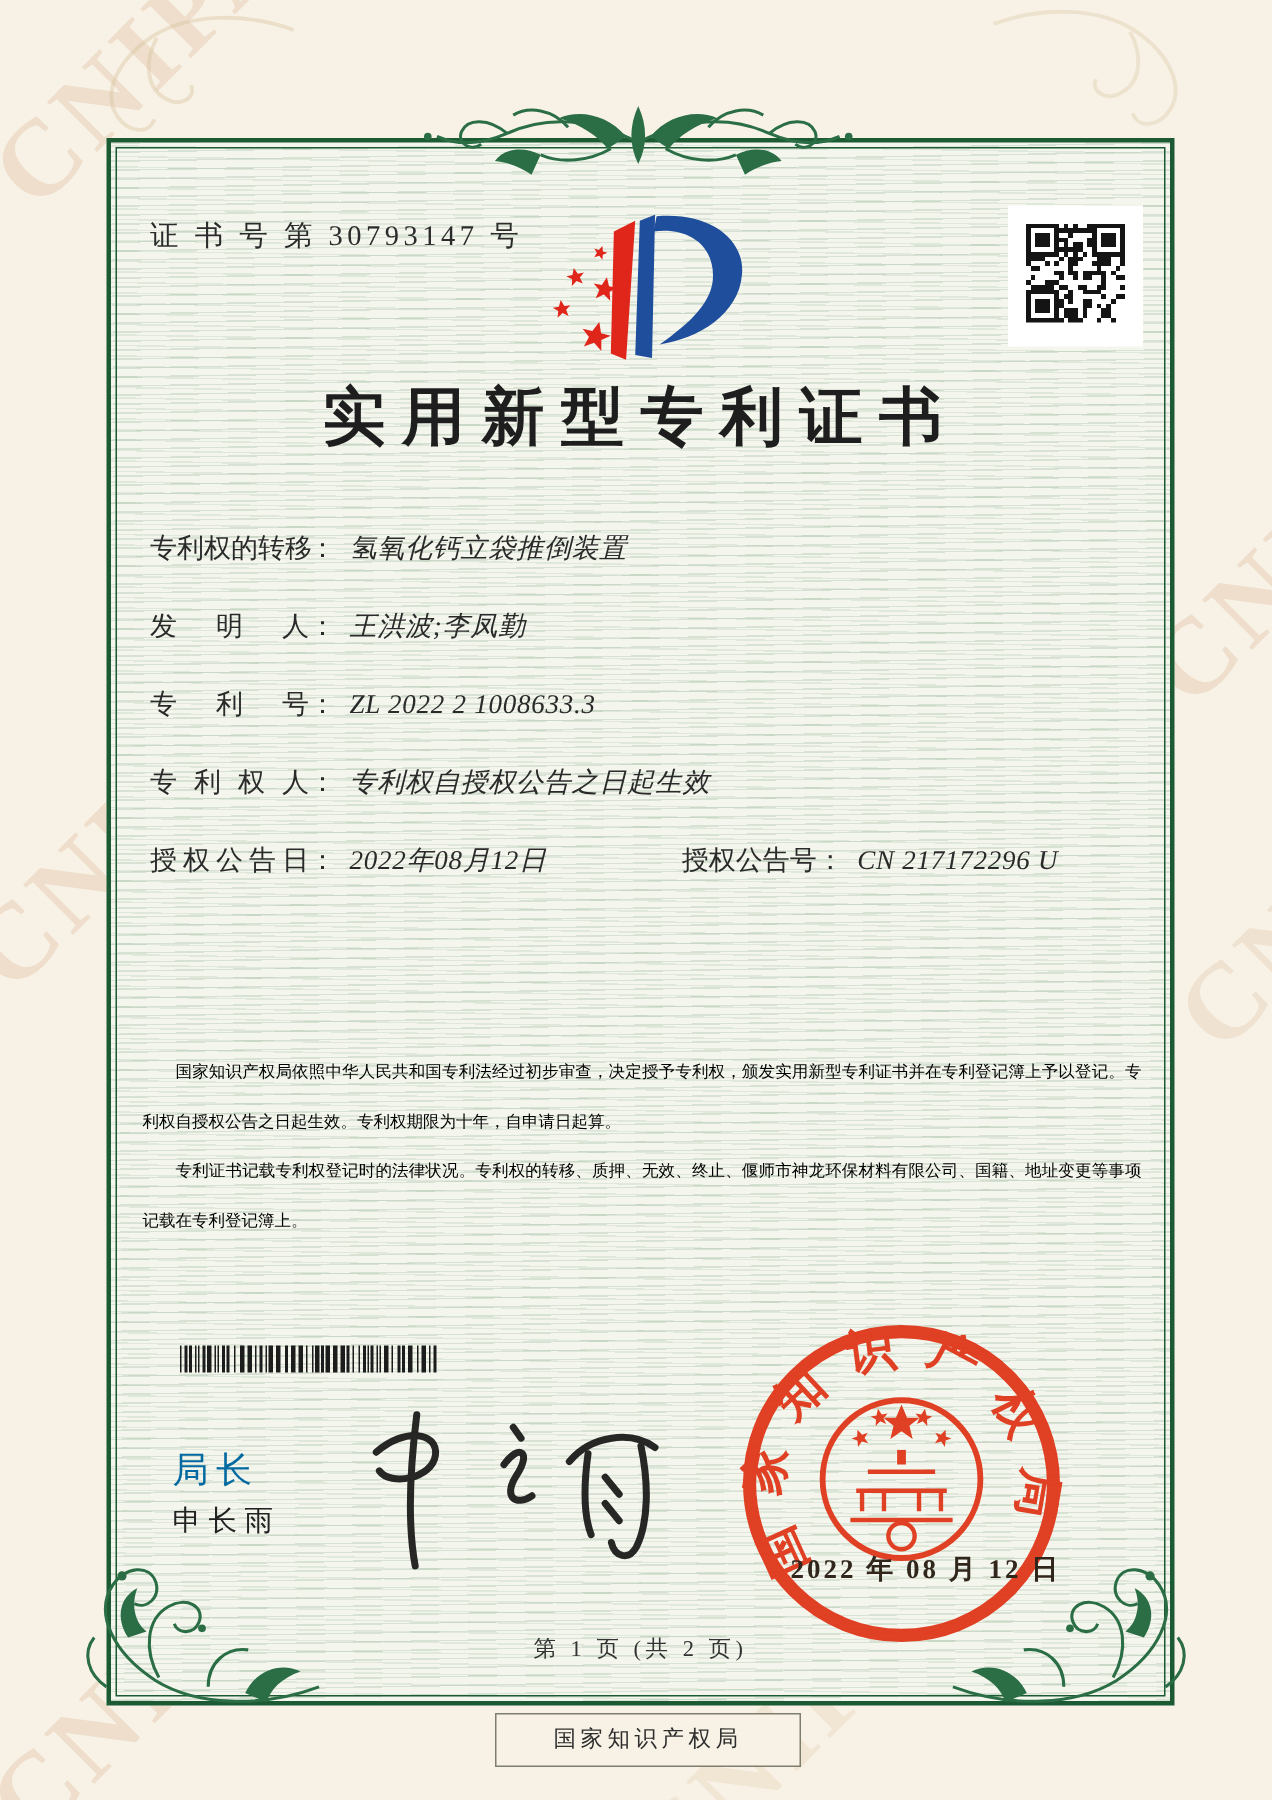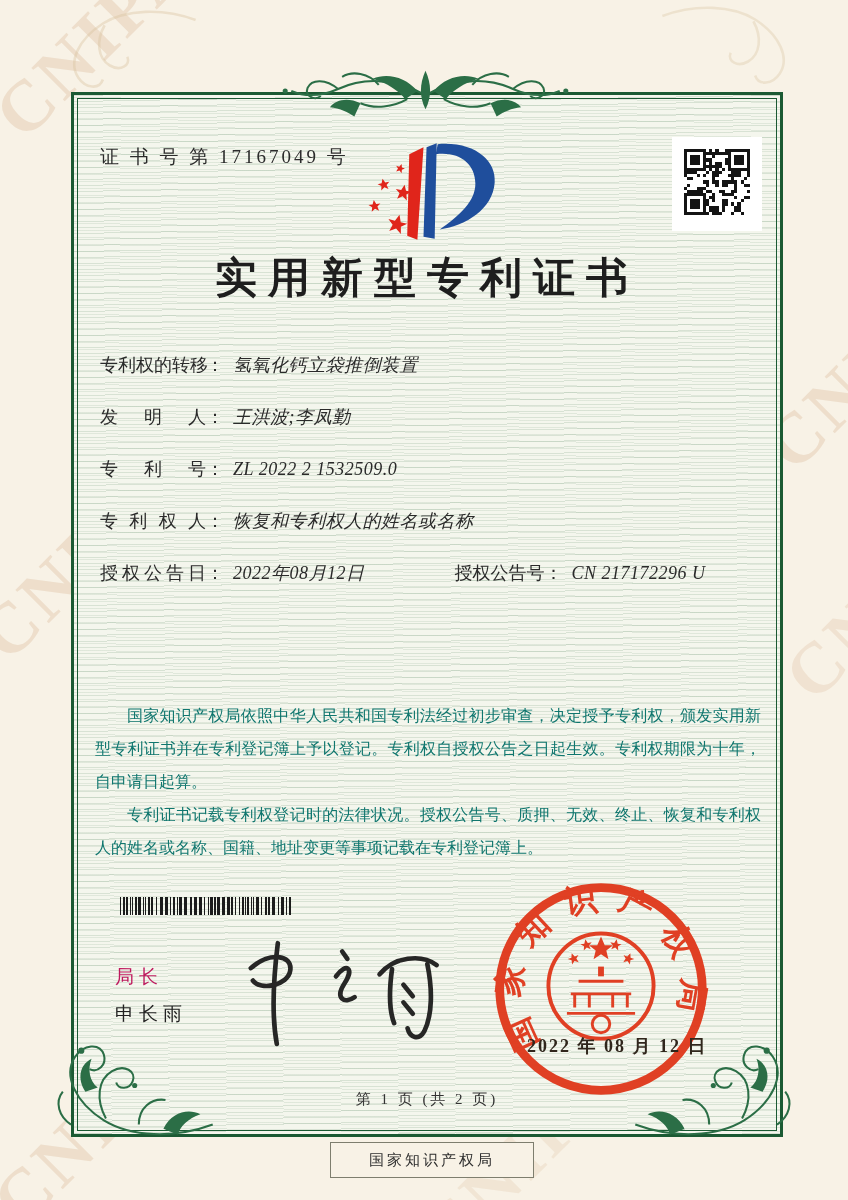--- a/index.html
+++ b/index.html
@@ -39,29 +39,29 @@
          font-size:42px;font-weight:bold;letter-spacing:11px;color:#1e1e1e;}
 
   
   .content{position:absolute;left:100px;top:351px;width:664px;font-size:18px;color:#2a2a2a;}
   .row{height:28px;line-height:28px;margin-bottom:24px;white-space:nowrap;}
   .lbl{display:inline-block;width:106px;text-align:justify;text-align-last:justify;vertical-align:top;}
   .val{padding-left:9px;letter-spacing:0.5px;font-style:italic;}
   .pair{display:inline-block;width:350px;}
 
   
-  .paras{position:absolute;left:95px;top:699px;width:666px;font-size:16px;
-         line-height:33px;text-align:justify;color:#0f766e;}
+  .paras{position:absolute;left:95px;top:699px;width:666px;font-size:11px;
+         line-height:33px;text-align:justify;color:#000000;}
   .paras p{margin:0;text-indent:2em;}
 
   
   .barcode{position:absolute;left:120px;top:897px;height:18px;}
   .barcode span{display:inline-block;height:18px;vertical-align:top;}
   .bar-d{background:#1c1c1c;}
-  .sigtitle{position:absolute;left:115px;top:964px;font-size:19px;letter-spacing:5px;color:#be185d;}
+  .sigtitle{position:absolute;left:115px;top:964px;font-size:24px;letter-spacing:5px;color:#0369a1;}
   .signame{position:absolute;left:115px;top:1001px;font-size:19px;letter-spacing:5px;color:#222;}
   .sig{position:absolute;left:228px;top:933px;width:218px;height:118px;}
 
   .seal{position:absolute;left:489px;top:877px;width:224px;height:224px;opacity:.96;}
   .sealdate{position:absolute;left:527px;top:1034px;font-size:18px;letter-spacing:2px;
             color:#30261c;z-index:6;font-weight:bold;}
 
   .pagination{position:absolute;left:71px;top:1090px;width:712px;text-align:center;
               font-size:15px;letter-spacing:3px;color:#333;}
   .footnote{position:absolute;left:330px;top:1142px;width:202px;height:34px;line-height:34px;
@@ -131,21 +131,21 @@
   </div>
   <div class="orn" style="left:660px;top:2px;opacity:.32;">
     <svg width="150" height="98" viewBox="0 0 170 112">
       <g transform="translate(170,112) scale(-1,-1)" stroke="#d9c29e" fill="none" stroke-width="3">
         <path d="M168,96 C130,110 88,108 62,92 C34,74 22,48 34,30 C42,18 58,16 62,28"></path>
         <path d="M64,90 C54,72 56,52 70,44 C82,37 94,44 90,54"></path>
       </g>
     </svg>
   </div>
 
-  <div class="certno">证 书 号 第 17167049 号</div>
+  <div class="certno">证 书 号 第 30793147 号</div>
 
   <div class="logo">
     <svg width="168" height="120" viewBox="0 0 165 118">
       <defs>
         <path id="st" d="M0,-10 L2.94,-3.09 L9.51,-3.09 L4.19,1.18 L5.88,8.09 L0,4 L-5.88,8.09 L-4.19,1.18 L-9.51,-3.09 L-2.94,-3.09 Z"></path>
       </defs>
       <g fill="#e0251b">
         <use href="#st" transform="translate(59,34) scale(0.48) rotate(18)"></use>
         <use href="#st" transform="translate(43,50) scale(0.62) rotate(-12)"></use>
         <use href="#st" transform="translate(62,58) scale(0.82) rotate(10)"></use>
@@ -394,37 +394,37 @@
   <div class="title">实用新型专利证书</div>
 
   <div class="content">
     <div class="row">
       <span class="lbl">专利权的转移</span><span>：</span><span class="val">氢氧化钙立袋推倒装置</span>
     </div>
     <div class="row">
       <span class="lbl">发明人</span><span>：</span><span class="val">王洪波;李凤勤</span>
     </div>
     <div class="row">
-      <span class="lbl">专利号</span><span>：</span><span class="val">ZL 2022 2 1532509.0</span>
+      <span class="lbl">专利号</span><span>：</span><span class="val">ZL 2022 2 1008633.3</span>
     </div>
     <div class="row">
-      <span class="lbl">专利权人</span><span>：</span><span class="val">恢复和专利权人的姓名或名称</span>
+      <span class="lbl">专利权人</span><span>：</span><span class="val">专利权自授权公告之日起生效</span>
     </div>
     <div class="row">
       <span class="pair">
         <span class="lbl">授权公告日</span><span>：</span><span class="val">2022年08月12日</span>
       </span><span>
         <span>授权公告号</span><span>：</span><span class="val">CN 217172296 U</span>
       </span>
     </div>
   </div>
 
   <div class="paras">
     <p>国家知识产权局依照中华人民共和国专利法经过初步审查，决定授予专利权，颁发实用新型专利证书并在专利登记簿上予以登记。专利权自授权公告之日起生效。专利权期限为十年，自申请日起算。</p>
-    <p>专利证书记载专利权登记时的法律状况。授权公告号、质押、无效、终止、恢复和专利权人的姓名或名称、国籍、地址变更等事项记载在专利登记簿上。</p>
+    <p>专利证书记载专利权登记时的法律状况。专利权的转移、质押、无效、终止、偃师市神龙环保材料有限公司、国籍、地址变更等事项记载在专利登记簿上。</p>
   </div>
 
   <div class="barcode" id="barcode"><span class="bar-d" style="width:1px"></span><span style="width:2px"></span><span class="bar-d" style="width:2px"></span><span style="width:1px"></span><span class="bar-d" style="width:2px"></span><span style="width:2px"></span><span class="bar-d" style="width:1px"></span><span style="width:1px"></span><span class="bar-d" style="width:1px"></span><span style="width:2px"></span><span class="bar-d" style="width:2px"></span><span style="width:1px"></span><span class="bar-d" style="width:3px"></span><span style="width:2px"></span><span class="bar-d" style="width:1px"></span><span style="width:1px"></span><span class="bar-d" style="width:1px"></span><span style="width:2px"></span><span class="bar-d" style="width:2px"></span><span style="width:1px"></span><span class="bar-d" style="width:2px"></span><span style="width:3px"></span><span class="bar-d" style="width:1px"></span><span style="width:3px"></span><span class="bar-d" style="width:3px"></span><span style="width:2px"></span><span class="bar-d" style="width:3px"></span><span style="width:2px"></span><span class="bar-d" style="width:1px"></span><span style="width:2px"></span><span class="bar-d" style="width:2px"></span><span style="width:2px"></span><span class="bar-d" style="width:1px"></span><span style="width:1px"></span><span class="bar-d" style="width:3px"></span><span style="width:2px"></span><span class="bar-d" style="width:3px"></span><span style="width:3px"></span><span class="bar-d" style="width:2px"></span><span style="width:2px"></span><span class="bar-d" style="width:3px"></span><span style="width:2px"></span><span class="bar-d" style="width:3px"></span><span style="width:2px"></span><span class="bar-d" style="width:1px"></span><span style="width:3px"></span><span class="bar-d" style="width:1px"></span><span style="width:1px"></span><span class="bar-d" style="width:3px"></span><span style="width:1px"></span><span class="bar-d" style="width:2px"></span><span style="width:1px"></span><span class="bar-d" style="width:3px"></span><span style="width:2px"></span><span class="bar-d" style="width:3px"></span><span style="width:2px"></span><span class="bar-d" style="width:3px"></span><span style="width:1px"></span><span class="bar-d" style="width:2px"></span><span style="width:2px"></span><span class="bar-d" style="width:1px"></span><span style="width:3px"></span><span class="bar-d" style="width:1px"></span><span style="width:2px"></span><span class="bar-d" style="width:2px"></span><span style="width:1px"></span><span class="bar-d" style="width:1px"></span><span style="width:1px"></span><span class="bar-d" style="width:2px"></span><span style="width:2px"></span><span class="bar-d" style="width:1px"></span><span style="width:1px"></span><span class="bar-d" style="width:1px"></span><span style="width:2px"></span><span class="bar-d" style="width:3px"></span><span style="width:2px"></span><span class="bar-d" style="width:1px"></span><span style="width:3px"></span><span class="bar-d" style="width:2px"></span><span style="width:1px"></span><span class="bar-d" style="width:2px"></span><span style="width:2px"></span><span class="bar-d" style="width:3px"></span><span style="width:3px"></span><span class="bar-d" style="width:1px"></span><span style="width:2px"></span><span class="bar-d" style="width:3px"></span><span style="width:2px"></span><span class="bar-d" style="width:1px"></span><span style="width:2px"></span><span class="bar-d" style="width:2px"></span><span style="width:1px"></span></div>
 
   <div class="sigtitle">局长</div>
   <div class="signame">申长雨</div>
 
   <div class="sig">
     <svg width="218" height="118" viewBox="0 0 210 110" fill="none" stroke="#161616" stroke-width="4.5" stroke-linecap="round" stroke-linejoin="round" opacity="0.92">
       <path d="M48,8 C44,40 42,78 47,105"></path>

